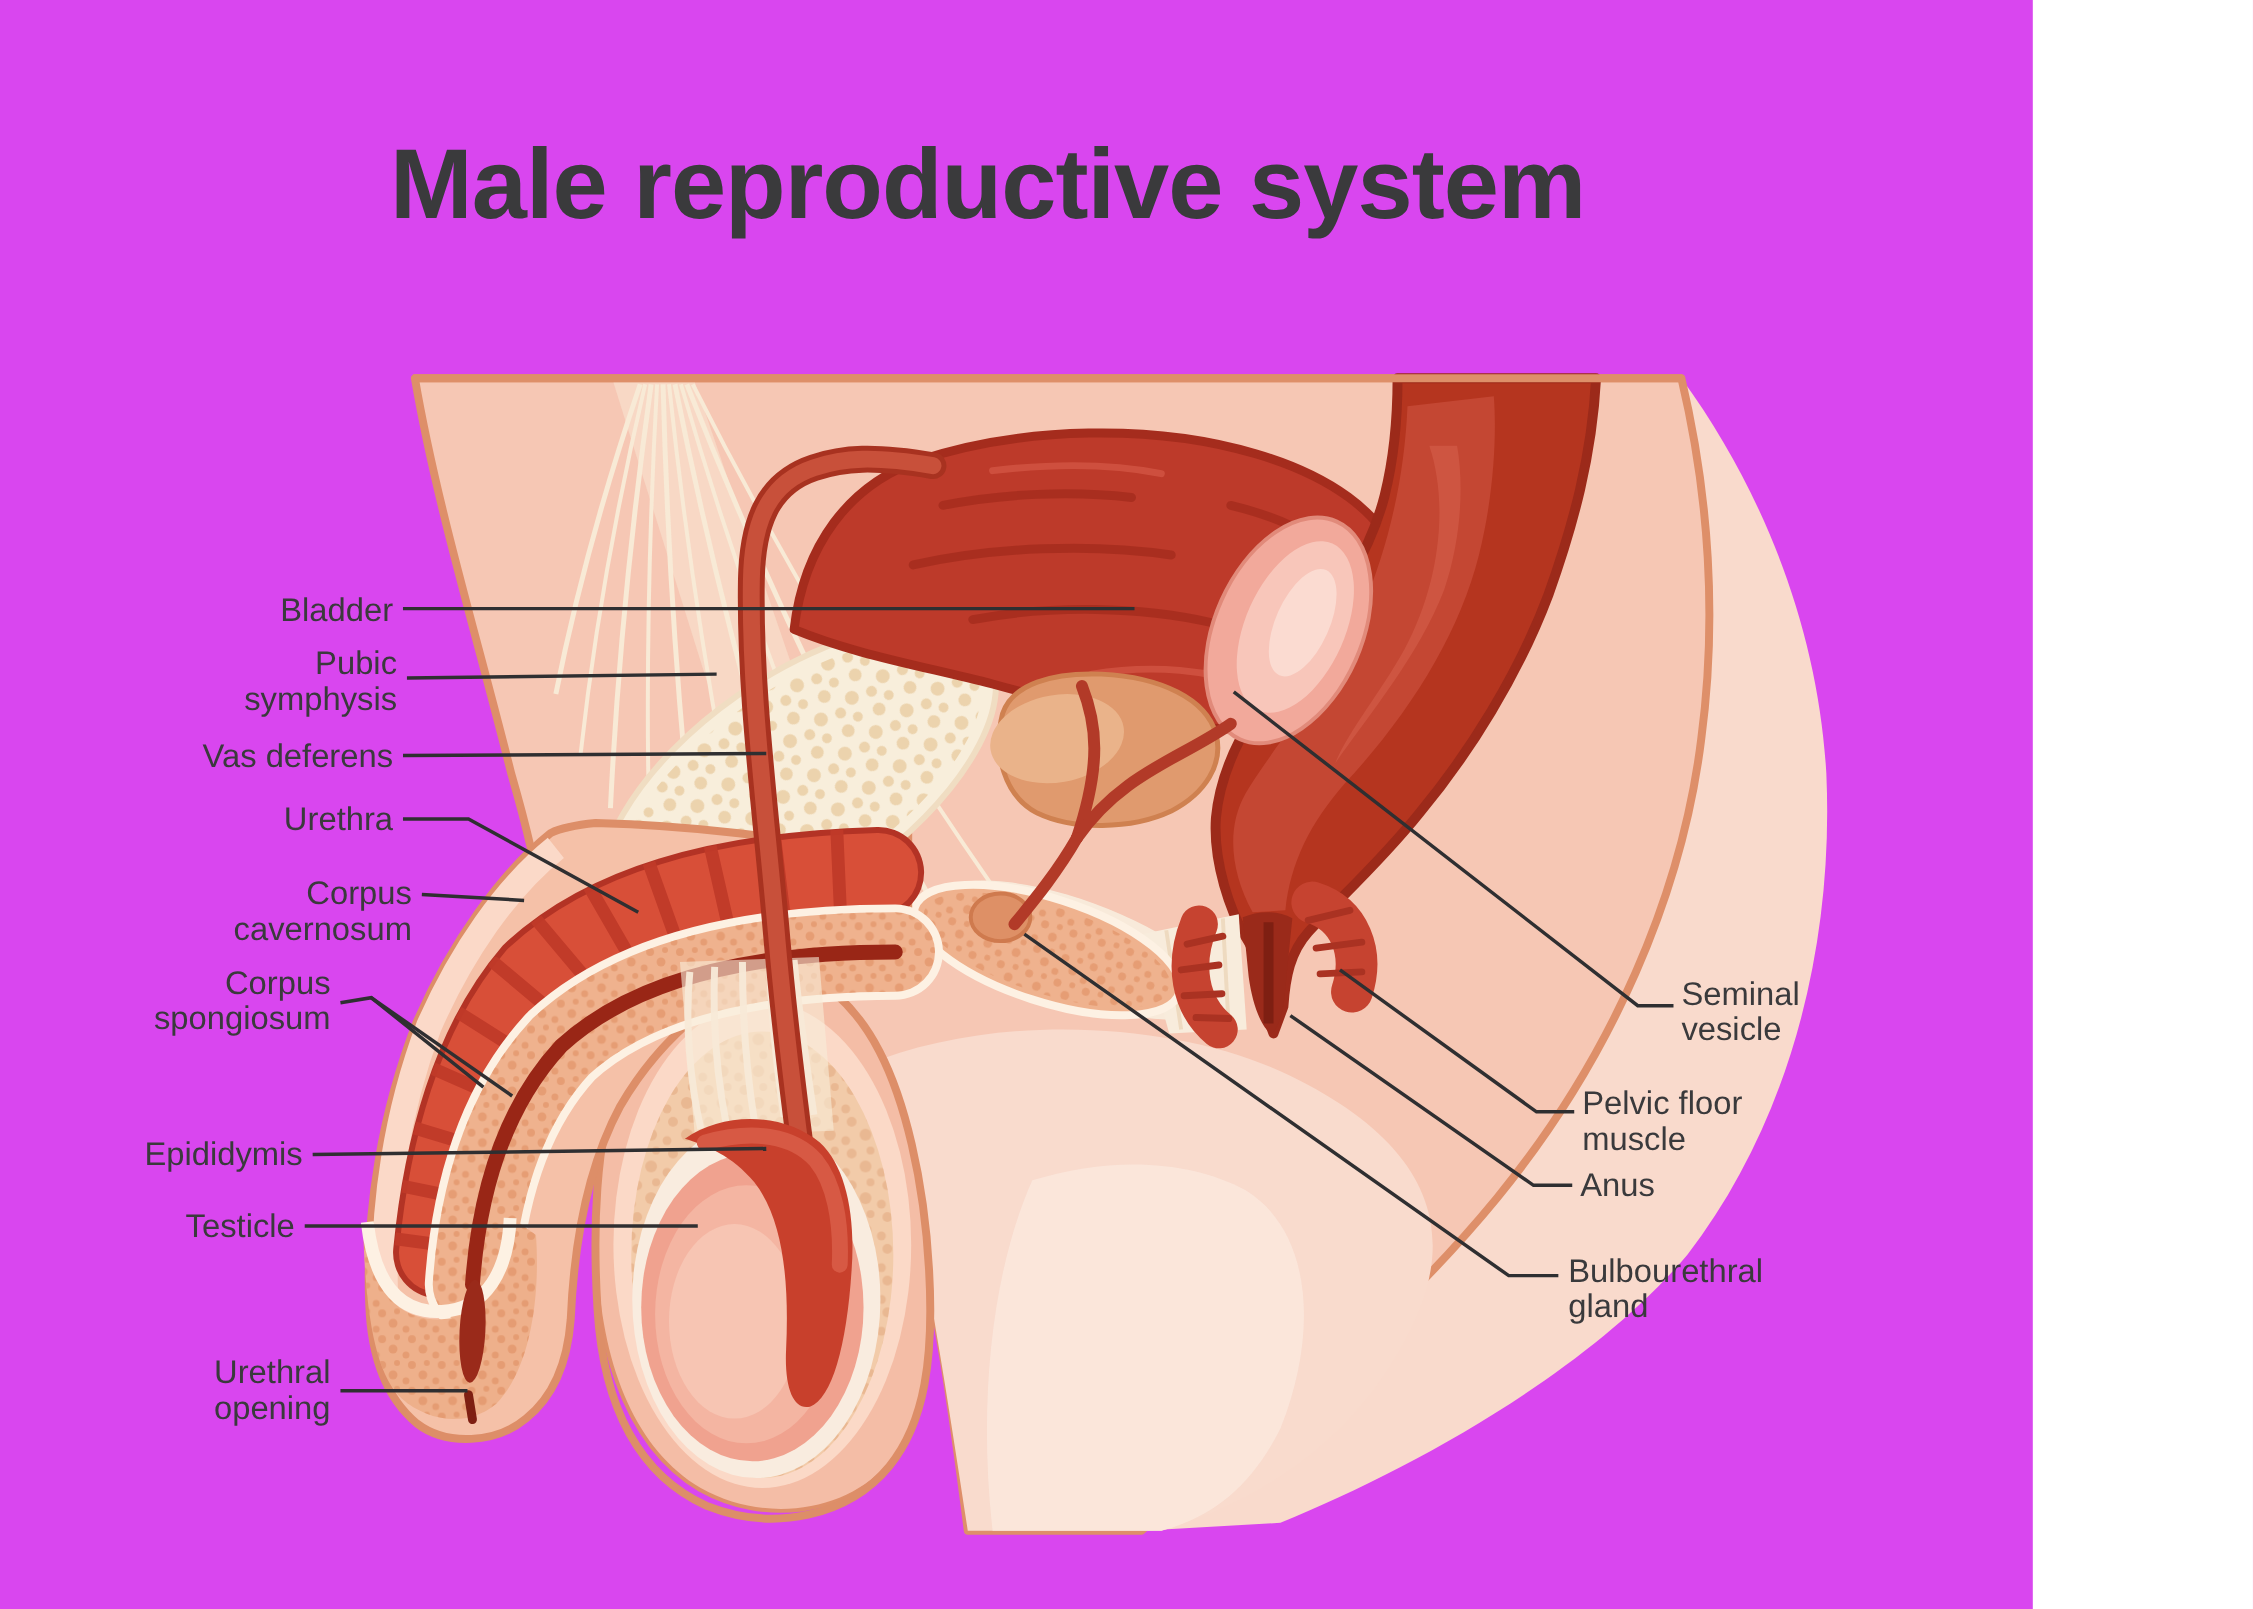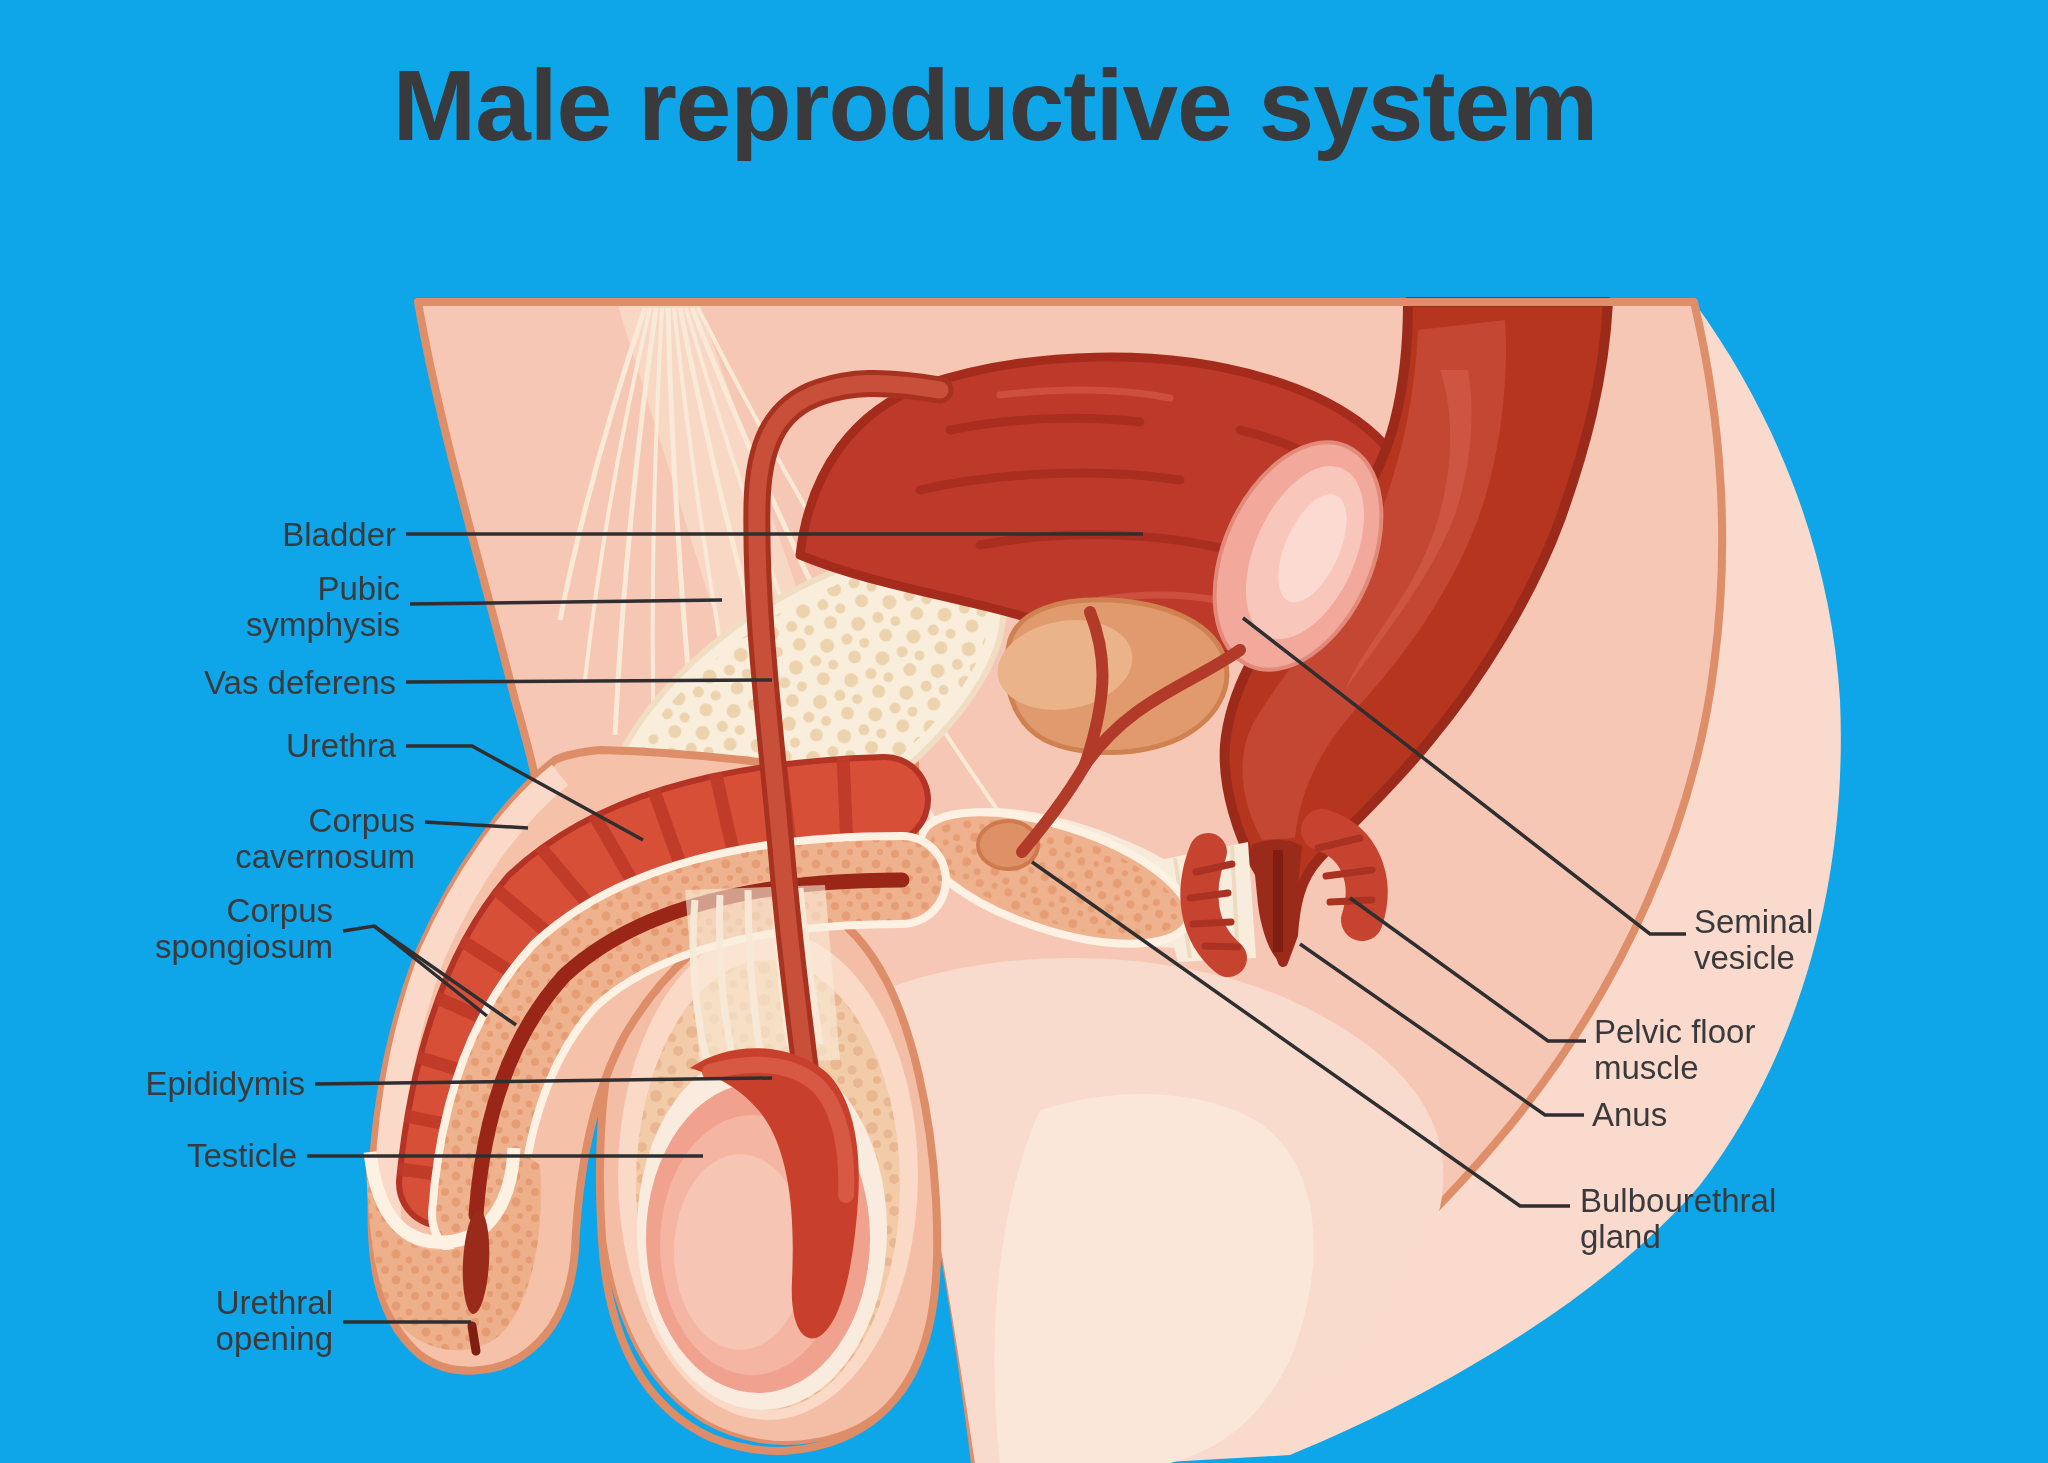--- a/index.html
+++ b/index.html
@@ -1,16 +1,16 @@
 <!DOCTYPE html>
 <html><head>
 <meta charset="utf-8">
 <style>
   html,body{margin:0;padding:0;background:#fff;}
-  .stage{position:relative;width:2048px;height:1463px;background:#0ea5e9;overflow:hidden;
+  .stage{position:relative;width:1848px;height:1463px;background:#d946ef;overflow:hidden;
          font-family:"Liberation Sans",sans-serif;}
   svg{display:block;width:100%;height:100%;}
   text{font-family:"Liberation Sans","DejaVu Sans",sans-serif;}
   .lbl{font-size:33px;fill:#3a3a3c;}
   .title{font-size:100px;font-weight:600;fill:#3a3a3c;letter-spacing:-1px;}
   .lead{fill:none;stroke:#2f2f31;stroke-width:3.5px;}
 </style>
 </head>
 <body>
 

